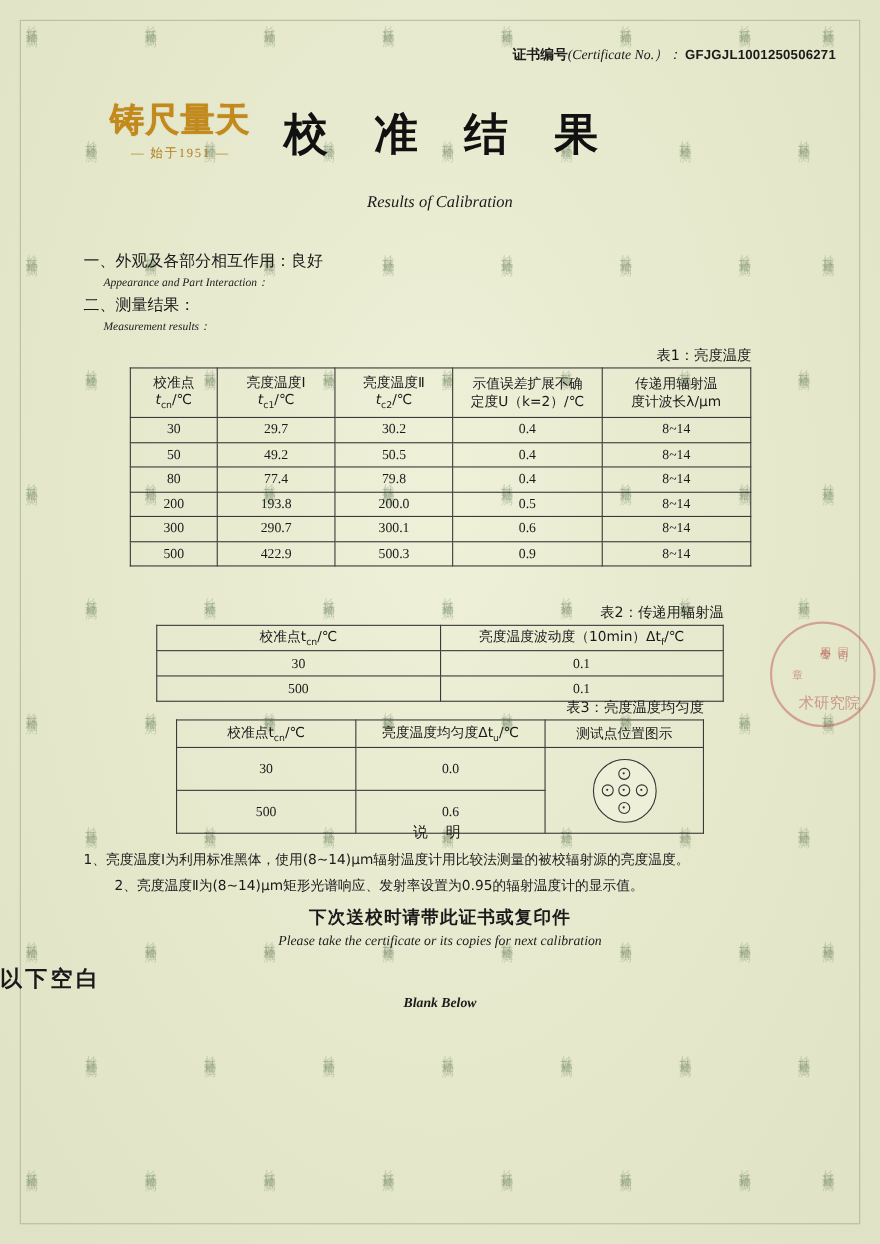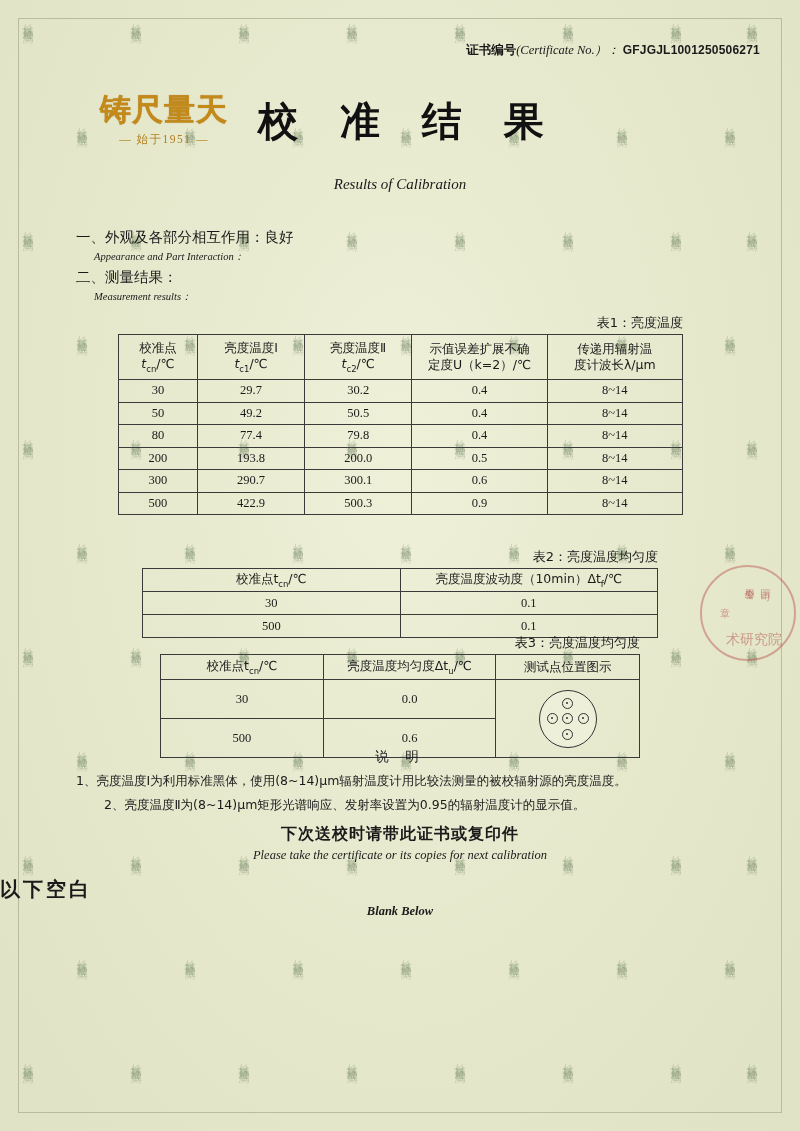--- a/index.html
+++ b/index.html
@@ -483,21 +483,21 @@
               <td>422.9</td>
               <td>500.3</td>
               <td>0.9</td>
               <td>8~14</td>
             </tr>
           </tbody>
       </table>
     </div>
 
     <div class="t2">
-      <div class="tbl-cap">表2：亮度温度均匀度</div>
+      <div class="tbl-cap">表2：传递用辐射温</div>
       <table>
         <thead>
           <tr>
             <td style="width:50%"><span>校准点t</span><sub>cn</sub><span>/℃</span></td>
             <td style="width:50%"><span>亮度温度波动度（10min）Δt</span><sub>f</sub><span>/℃</span></td>
           </tr>
         </thead>
         <tbody id="t2-body">
             <tr>
               <td>30</td>

